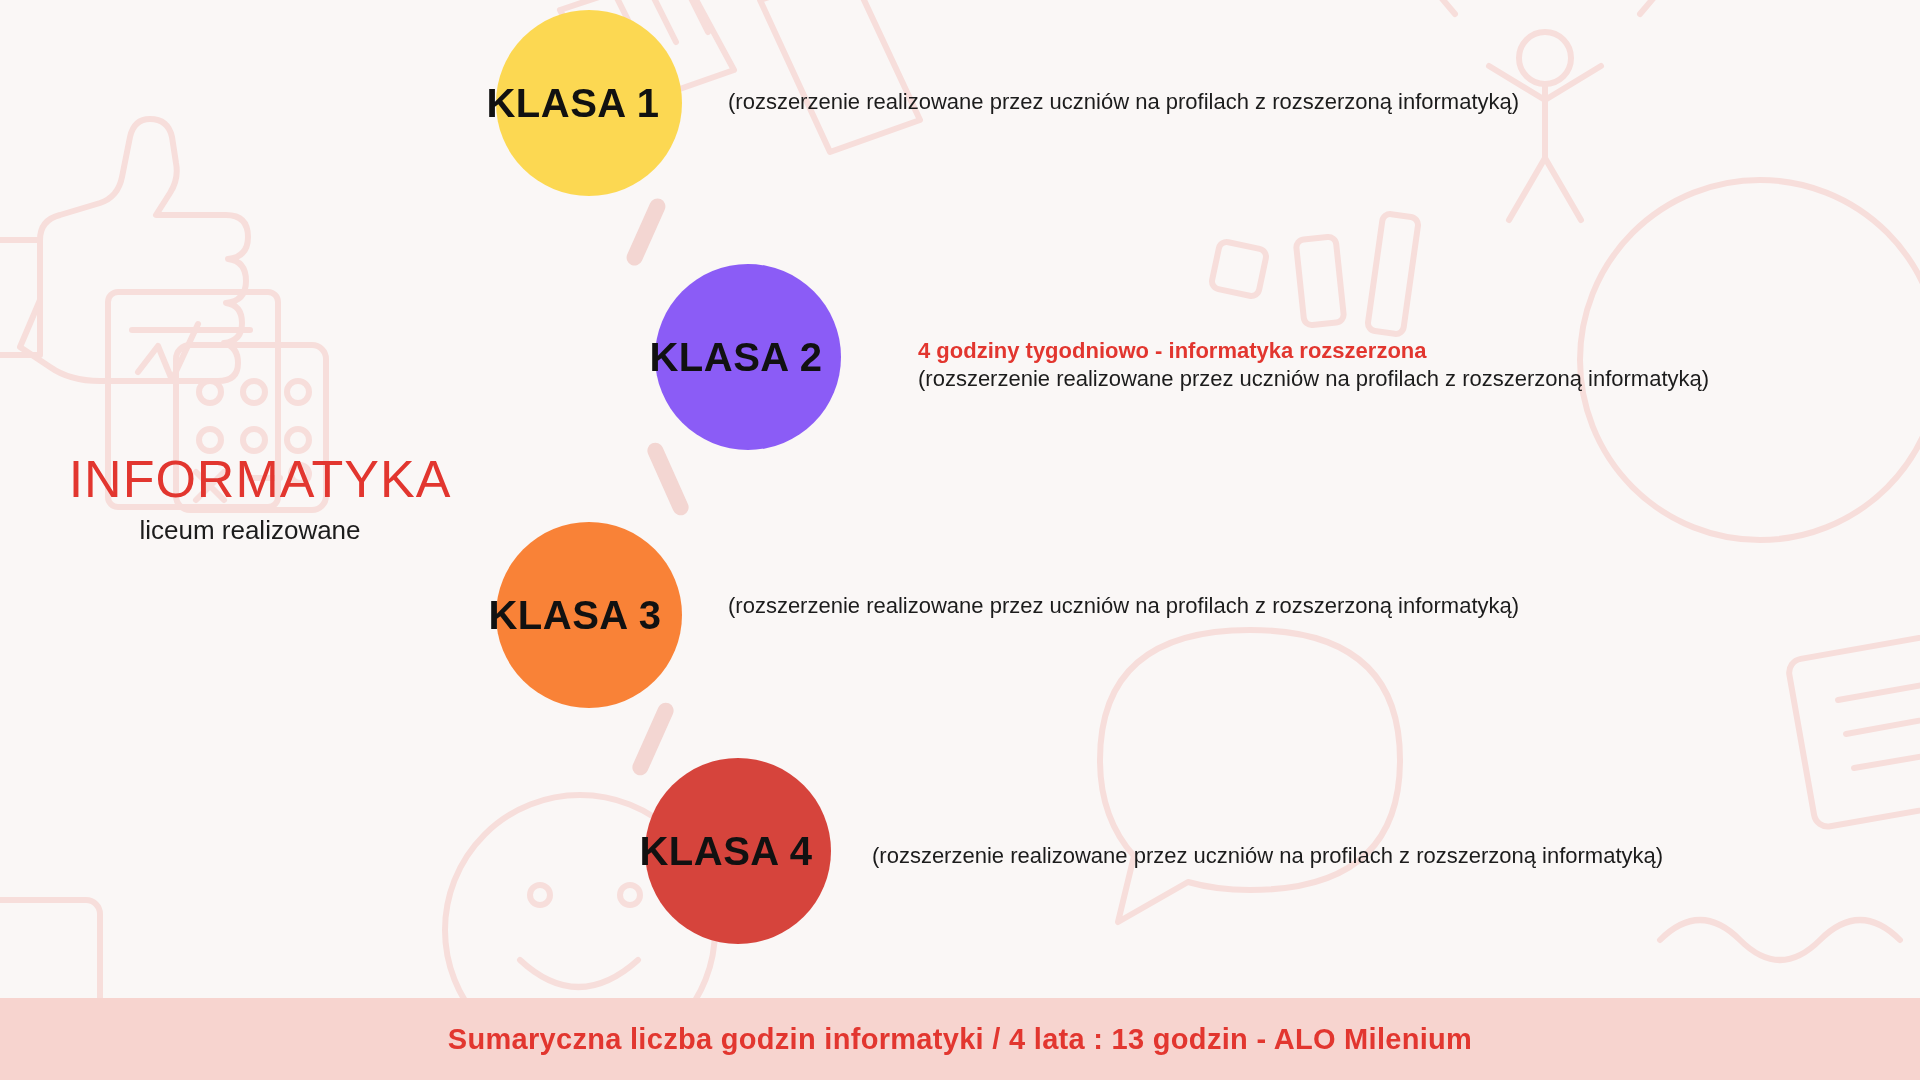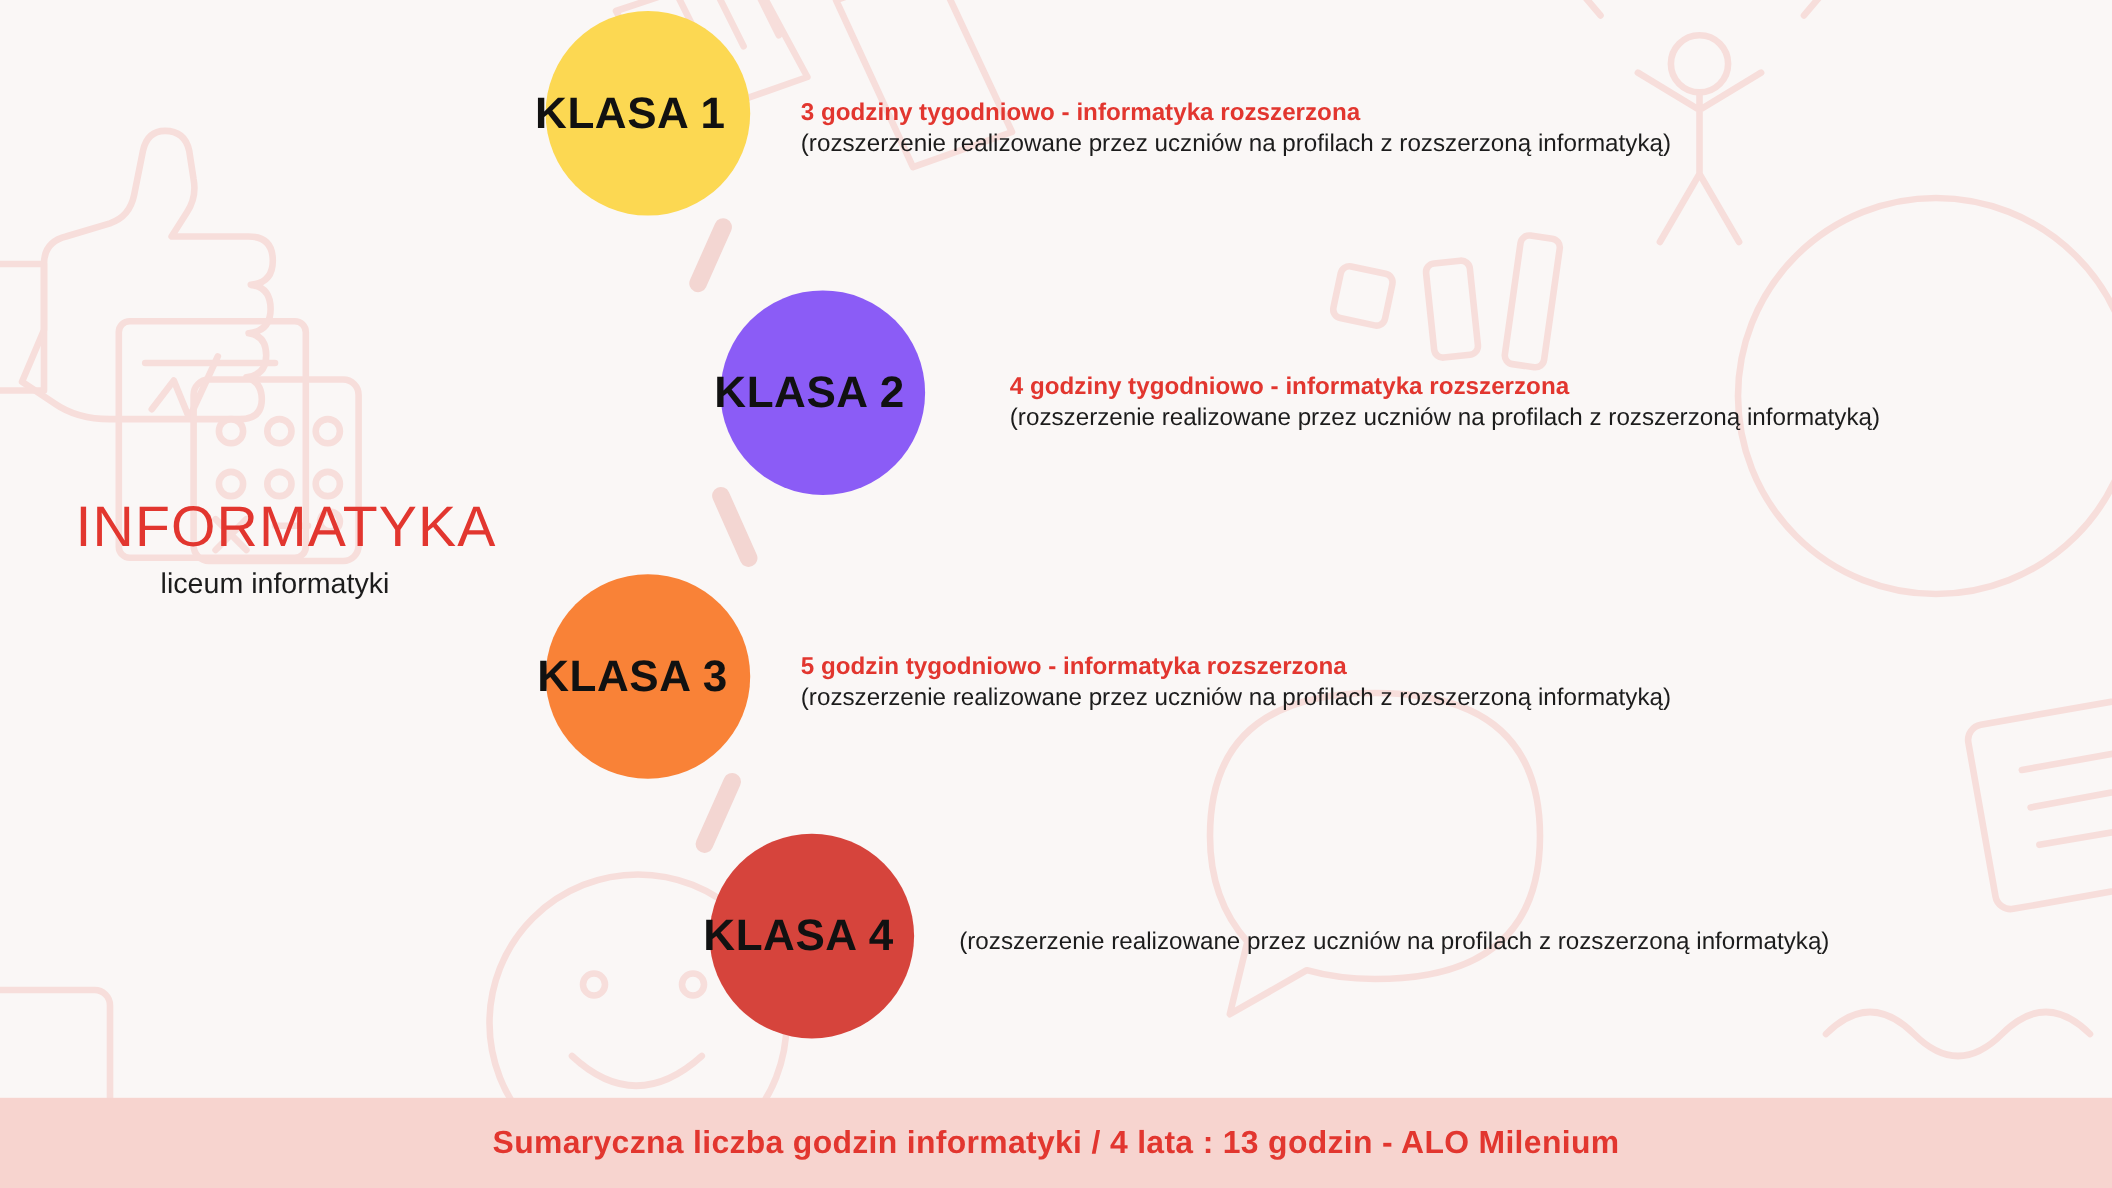--- a/index.html
+++ b/index.html
@@ -169,55 +169,53 @@
 
       <rect x="-20" y="900" width="120" height="120" rx="14"></rect>
 
       <path d="M1660 940 q40 -40 80 0 q40 40 80 0 q40 -40 80 0"></path>
     </g>
   </svg>
 </div>
 
 <div class="title-block">
   <div class="title-main">INFORMATYKA</div>
-  <div class="title-sub">liceum informatyki</div>
+  <div class="title-sub">liceum realizowane</div>
 </div>
 
 <div class="timeline">
 
   <div class="connector" style="left:638px; top:196px; width:16px; height:72px; transform:rotate(24deg);"></div>
   <div class="connector" style="left:660px; top:440px; width:16px; height:78px; transform:rotate(-24deg);"></div>
   <div class="connector" style="left:645px; top:700px; width:16px; height:78px; transform:rotate(24deg);"></div>
 
   <div class="node">
     <div class="circle" style="left:496px; top:10px; width:186px; height:186px; background:#fcd852;">
       <span class="circle-label lbl-1">KLASA 1</span>
     </div>
     <div class="texts" style="left:728px; top:88px;">
-      <div class="line-red">3 godziny tygodniowo - informatyka rozszerzona</div>
       <div class="line-dark">(rozszerzenie realizowane przez uczniów na profilach z rozszerzoną informatyką)</div>
     </div>
   </div>
 
   <div class="node">
     <div class="circle" style="left:655px; top:264px; width:186px; height:186px; background:#8b5cf6;">
       <span class="circle-label lbl-2">KLASA 2</span>
     </div>
     <div class="texts" style="left:872px; top:337px;margin-left:46px;">
       <div class="line-red">4 godziny tygodniowo - informatyka rozszerzona</div>
       <div class="line-dark">(rozszerzenie realizowane przez uczniów na profilach z rozszerzoną informatyką)</div>
     </div>
   </div>
 
   <div class="node">
     <div class="circle" style="left:496px; top:522px; width:186px; height:186px; background:#f98237;">
       <span class="circle-label lbl-3">KLASA 3</span>
     </div>
     <div class="texts" style="left:728px; top:592px;">
-      <div class="line-red">5 godzin tygodniowo - informatyka rozszerzona</div>
       <div class="line-dark">(rozszerzenie realizowane przez uczniów na profilach z rozszerzoną informatyką)</div>
     </div>
   </div>
 
   <div class="node">
     <div class="circle" style="left:645px; top:758px; width:186px; height:186px; background:#d6443c;">
       <span class="circle-label lbl-4">KLASA 4</span>
     </div>
     <div class="texts" style="left:872px; top:842px;">
       <div class="line-dark">(rozszerzenie realizowane przez uczniów na profilach z rozszerzoną informatyką)</div>

